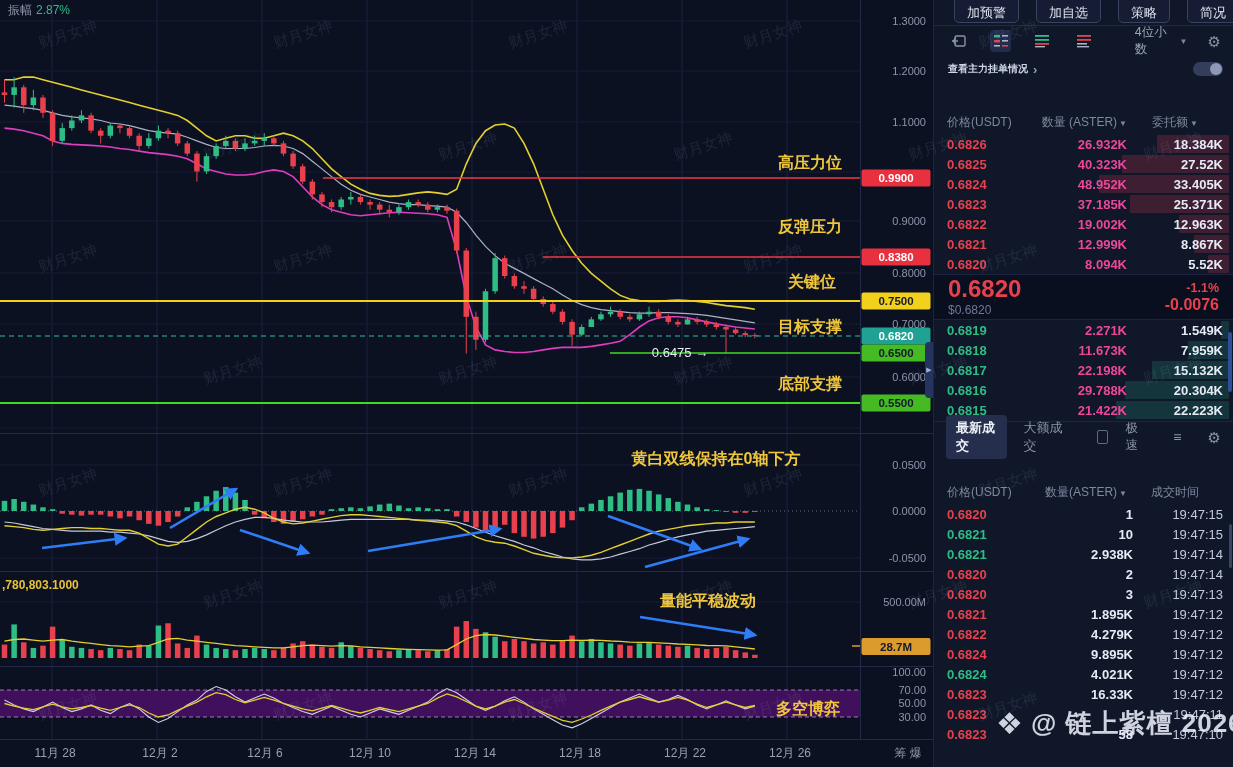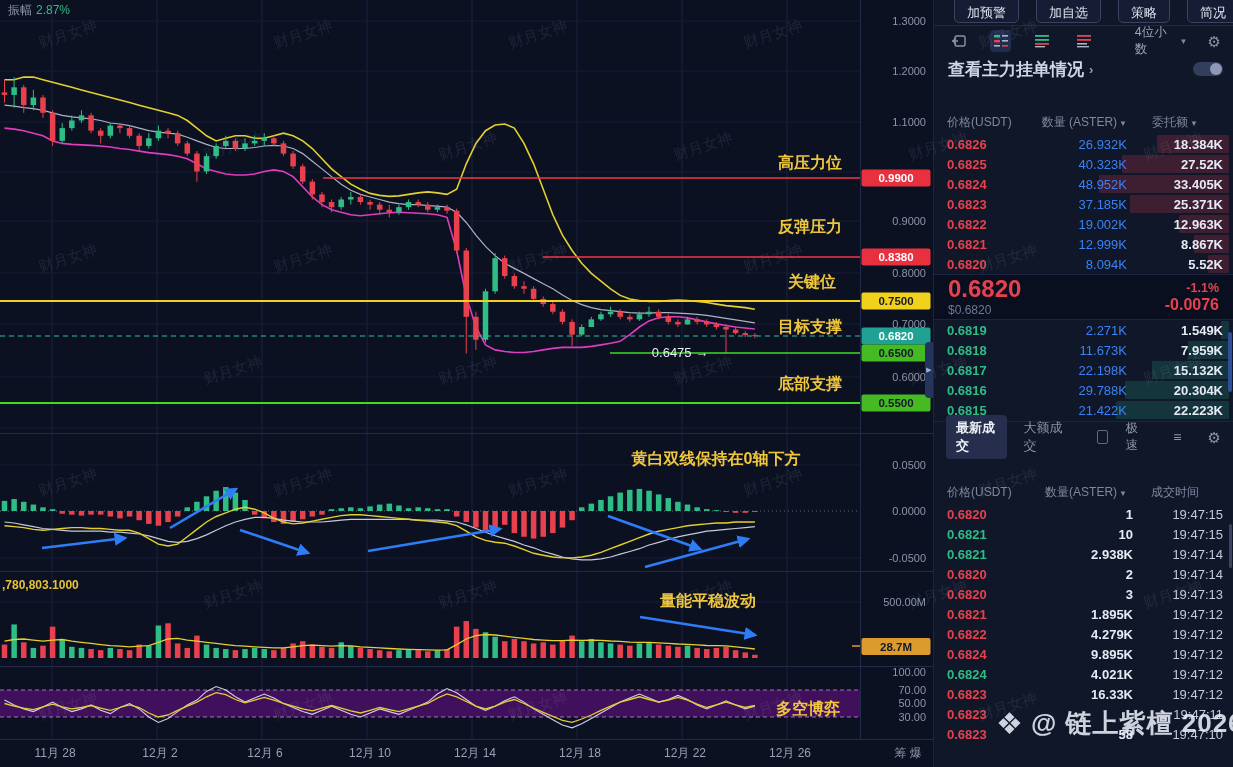--- a/index.html
+++ b/index.html
@@ -13,37 +13,37 @@
   .btn-row .inner{position:absolute;top:-6px;left:20px;display:flex;gap:17px;}
   .tbtn{height:29px;padding:8px 12px 0 12px;box-sizing:border-box;background:#151c33;border:1px solid #39435f;
     border-radius:5px;color:#dde2ee;font-size:13px;white-space:nowrap;cursor:pointer;}
   .toolbar{display:flex;align-items:center;height:30px;padding:0 12px 0 14px;gap:20px;}
   .ticon{display:flex;align-items:center;justify-content:center;width:24px;height:22px;border-radius:4px;cursor:pointer;}
   .ticon.active{background:#222c4d;}
   .spacer{flex:1;}
   .dec-select{color:#9aa3ba;font-size:12.5px;cursor:pointer;display:flex;align-items:center;gap:4px;}
   .gear{color:#8b93a7;font-size:15px;cursor:pointer;line-height:1;}
   .link-row{display:flex;align-items:center;height:26px;padding:0 10px 0 14px;}
-  .main-link{color:#cdd5e6;font-weight:700;font-size:17px;cursor:pointer;}
+  .main-link{color:#cdd5e6;font-weight:700;font-size:10px;cursor:pointer;}
   .chev{color:#8fa0c0;margin-left:5px;font-weight:700;}
   .toggle{margin-left:auto;width:30px;height:14px;border-radius:8px;background:#333e5d;position:relative;cursor:pointer;}
   .toggle .knob{position:absolute;right:1px;top:1px;width:12px;height:12px;border-radius:50%;background:#8f99b5;}
   .stats-row{display:flex;align-items:center;height:24px;padding:0 14px;font-size:12.5px;border-bottom:1px solid #1c2442;}
   .stat-label{color:#7a8299;}
   .stat-val{color:#e8414d;margin-left:6px;font-weight:600;}
   .stat2{margin-left:46px;display:flex;}
   .ob-head,.tr-head{display:flex;align-items:center;height:24px;padding:0 10px 0 13px;color:#7e879e;font-size:12px;margin-top:28px;}
   .c-price{flex:0 0 78px;}
   .c-qty{flex:1;text-align:right;}
   .c-amt{flex:0 0 96px;text-align:center;}
   .sort-car{font-size:8px;color:#7e879e;margin-left:2px;}
   .ob-row,.tr-row{position:relative;display:flex;align-items:center;height:20px;padding:0 10px 0 13px;cursor:pointer;}
   .ob-row span,.tr-row span{position:relative;z-index:1;}
   .ob-row .price{flex:0 0 78px;font-weight:600;}
-  .ob-row .qty{flex:1;text-align:right;color:#3b82f6;font-weight:400;}
+  .ob-row .qty{flex:1;text-align:right;color:#ec4899;font-weight:700;}
   .ob-row .amt{flex:0 0 96px;text-align:right;color:#e6eaf5;font-weight:600;}
   .depth{position:absolute;right:4px;top:1px;bottom:1px;z-index:0;border-radius:1px;}
   .depth.ask{background:rgba(226,59,77,0.22);}
   .depth.bid{background:rgba(38,176,137,0.20);}
   .px-up{color:#2ebd85;} .px-down{color:#e8414d;}
   .last-strip{position:relative;height:44px;background:#0a0f1f;display:flex;align-items:center;padding:0 14px;border-top:1px solid #1c2442;border-bottom:1px solid #1c2442;}
   .last-price{font-size:24px;font-weight:700;color:#e8414d;line-height:1;}
   .last-usd{color:#6f7994;font-size:12px;margin-top:2px;}
   .last-right{margin-left:auto;text-align:right;}
   .last-pct{color:#e8414d;font-size:12.5px;font-weight:600;}

